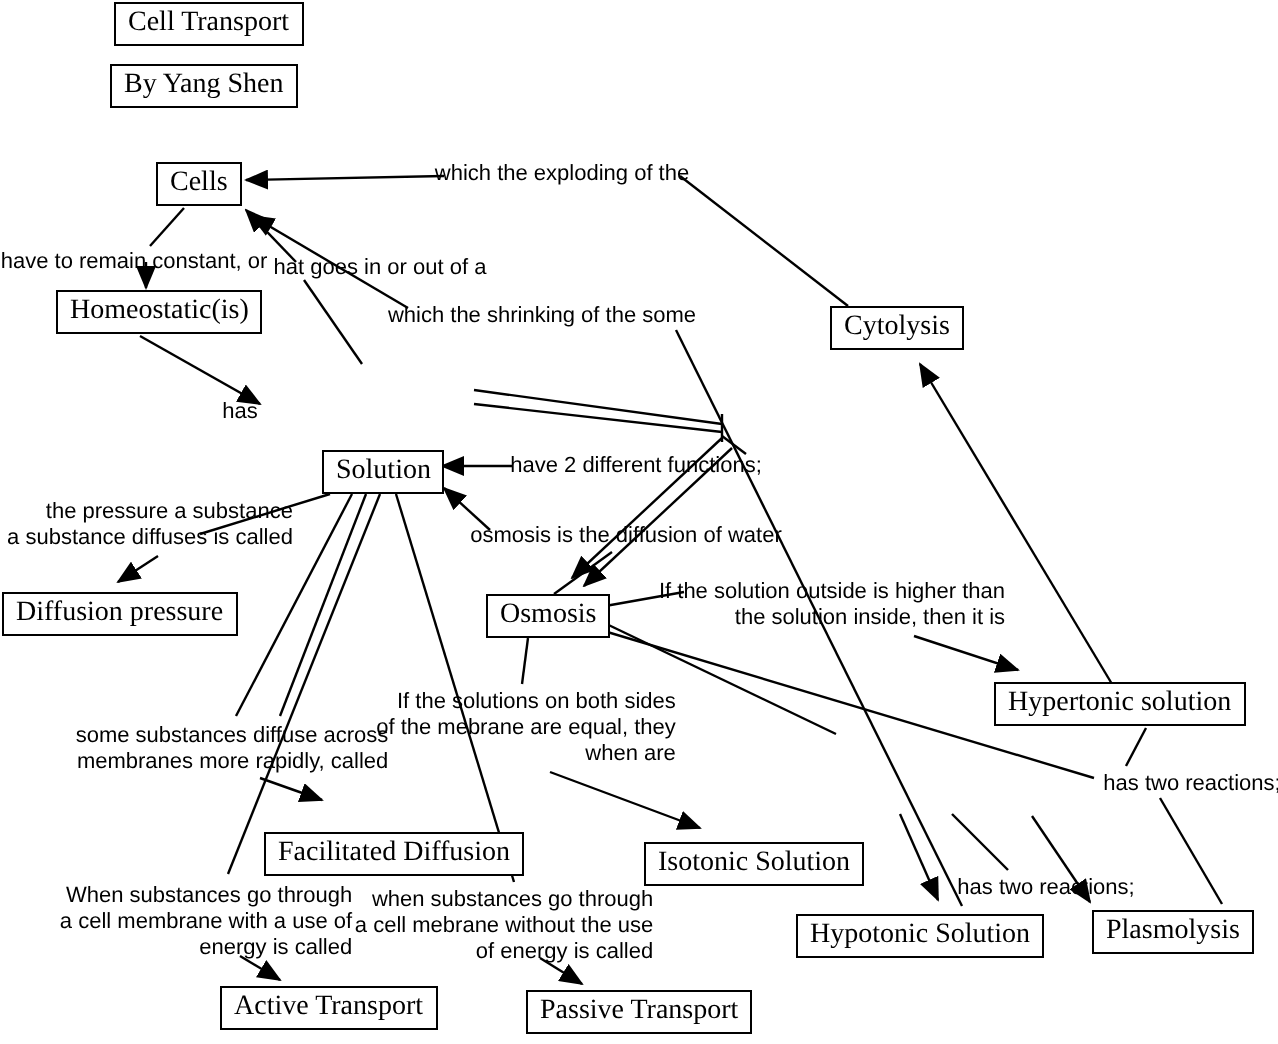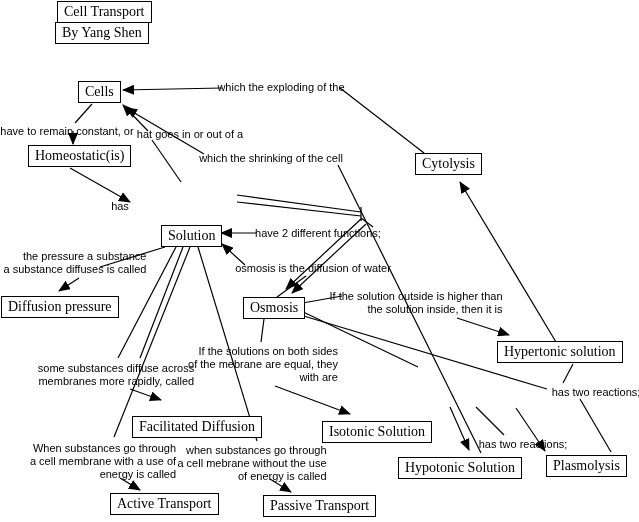--- a/index.html
+++ b/index.html
@@ -104,21 +104,21 @@
       <line x1="516" y1="408" x2="545" y2="451" marker-end="url(#arr)"></line>
 
       <line x1="573" y1="364" x2="563" y2="383"></line>
       <line x1="580" y1="399" x2="611" y2="452"></line>
 
       <line x1="556" y1="342" x2="460" y2="182" marker-end="url(#arr)"></line>
     </g>
   </svg>
 
   <div class="node" style="left:57px;top:1px">Cell Transport</div>
-  <div class="node" style="left:55px;top:22px">By Yang Shen</div>
+  <div class="node" style="left:55px;top:32px">By Yang Shen</div>
 
   <div class="node" style="left:78px;top:81px">Cells</div>
   <div class="node" style="left:28px;top:145px">Homeostatic(is)</div>
   <div class="node" style="left:415px;top:153px">Cytolysis</div>
   <div class="node" style="left:161px;top:225px">Solution</div>
   <div class="node" style="left:1px;top:296px">Diffusion pressure</div>
   <div class="node" style="left:243px;top:297px">Osmosis</div>
   <div class="node" style="left:497px;top:341px">Hypertonic solution</div>
   <div class="node" style="left:132px;top:416px">Facilitated Diffusion</div>
   <div class="node" style="left:322px;top:421px">Isotonic Solution</div>
@@ -130,21 +130,21 @@
   <div class="elabel" style="left:281px;top:81px">
     <span>which the exploding of the</span>
   </div>
   <div class="elabel" style="left:67px;top:125px">
     <span>have to remain constant, or</span>
   </div>
   <div class="elabel" style="left:190px;top:128px">
     <span>hat goes in or out of a</span>
   </div>
   <div class="elabel" style="left:271px;top:152px">
-    <span>which the shrinking of the cell</span>
+    <span>which the shrinking of the some</span>
   </div>
   <div class="elabel" style="left:120px;top:200px">
     <span>has</span>
   </div>
   <div class="elabel" style="left:318px;top:227px">
     <span>have 2 different functions;</span>
   </div>
   <div class="elabel" style="left:313px;top:262px">
     <span>osmosis is the diffusion of water</span>
   </div>
@@ -156,21 +156,21 @@
     <span>If the solution outside is higher than</span>
     <span>the solution inside, then it is</span>
   </div>
   <div class="elabel" style="left:116px;top:362px">
     <span>some substances diffuse across</span>
     <span>membranes more rapidly, called</span>
   </div>
   <div class="elabel" style="left:263px;top:345px">
     <span>If the solutions on both sides</span>
     <span>of the mebrane are equal, they</span>
-    <span>with are</span>
+    <span>when are</span>
   </div>
   <div class="elabel" style="left:596px;top:386px">
     <span>has two reactions;</span>
   </div>
   <div class="elabel" style="left:523px;top:438px">
     <span>has two reactions;</span>
   </div>
   <div class="elabel" style="left:103px;top:442px">
     <span>When substances go through</span>
     <span>a cell membrane with a use of</span>

